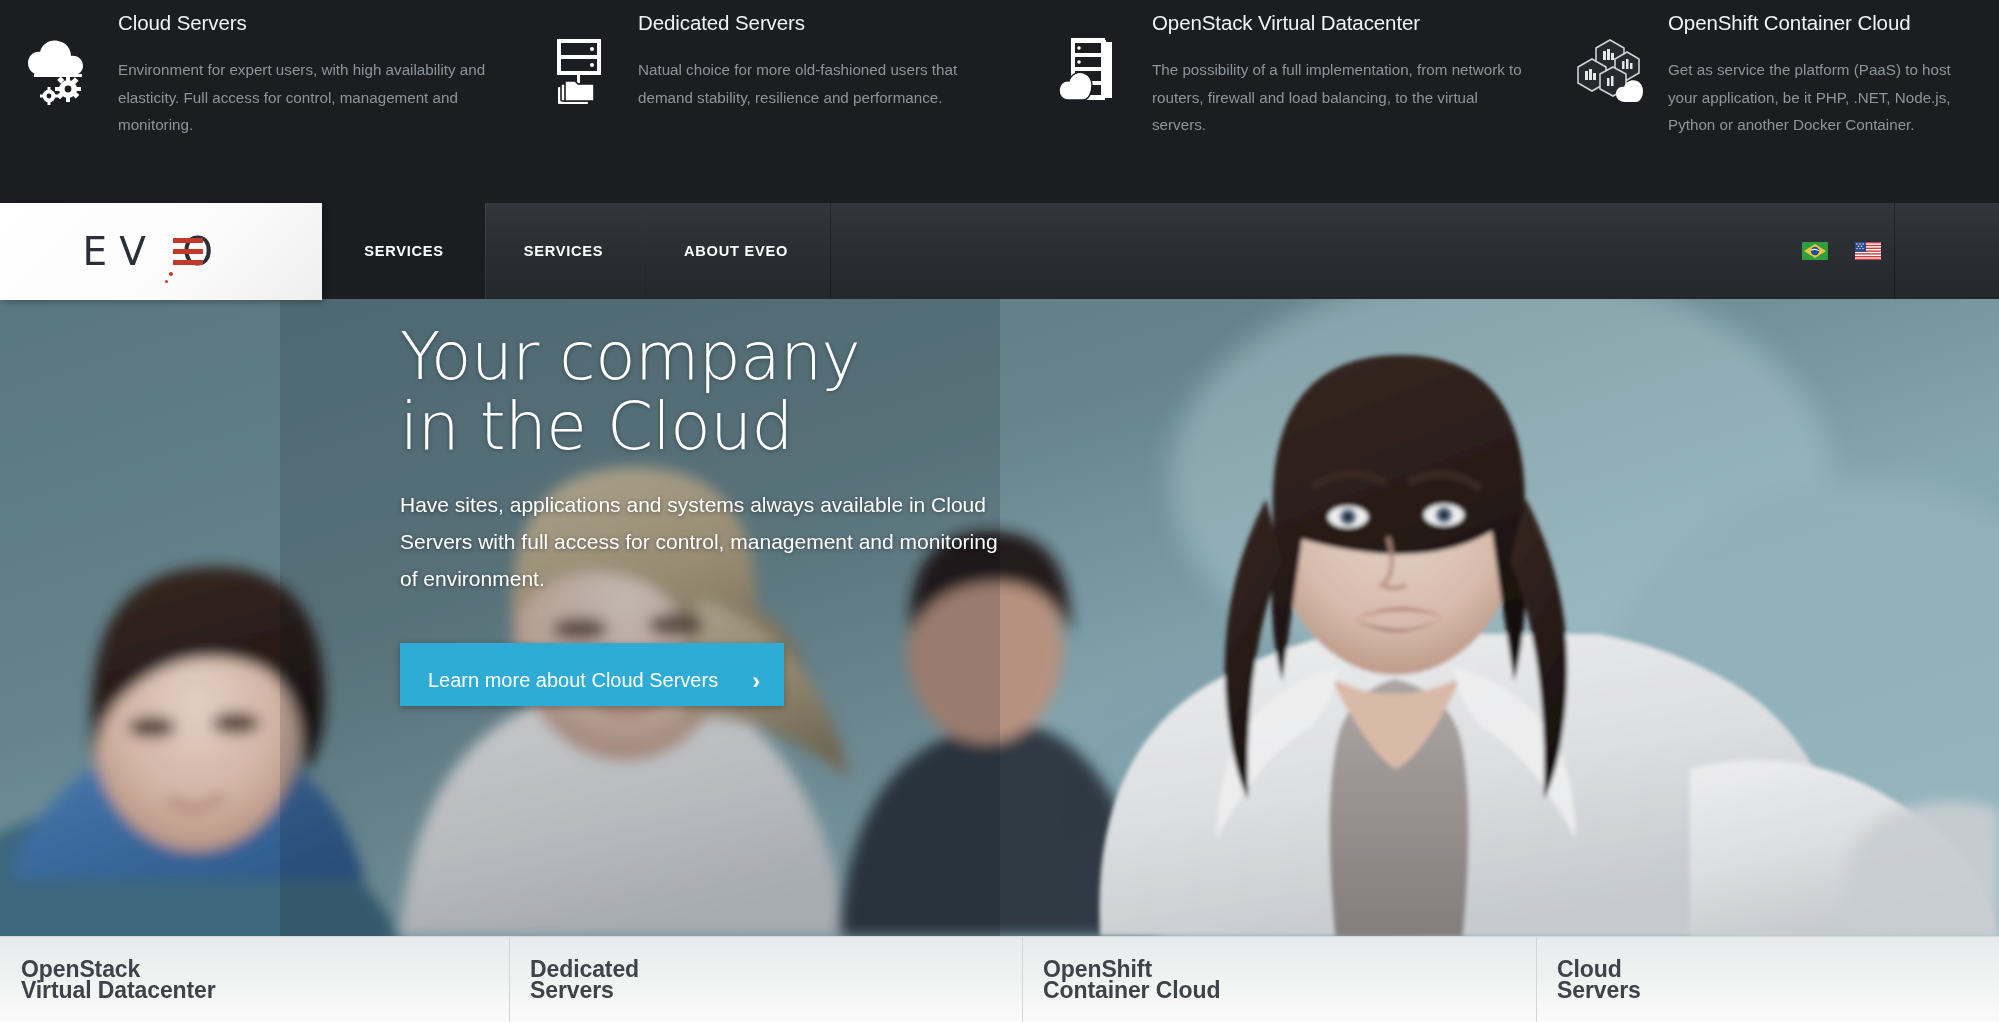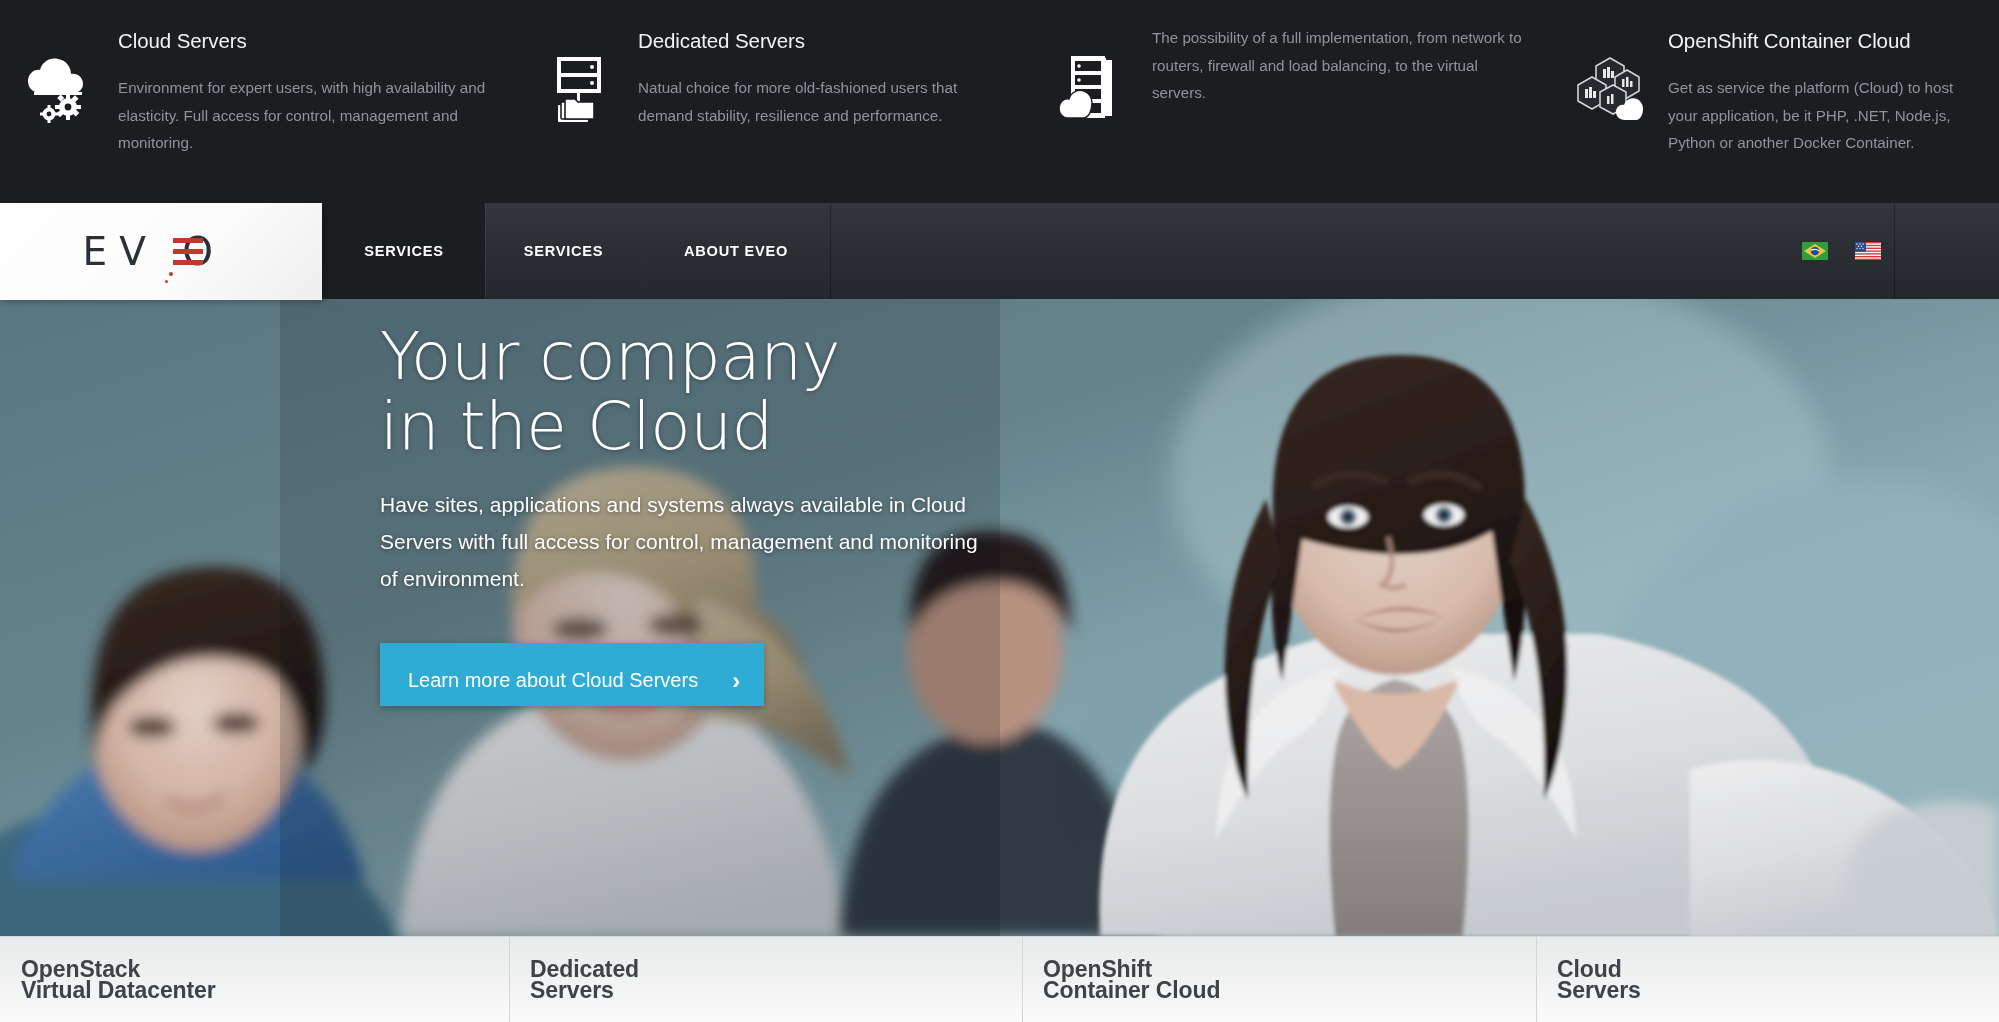--- a/index.html
+++ b/index.html
@@ -16,21 +16,21 @@
   
   .top-strip {
     position: absolute; left: 0; top: 0; width: 1999px; height: 203px;
     background: #1b1d20;
     display: flex;
   }
   .top-item {
     position: relative;
     display: flex;
     align-items: flex-start;
-    padding-top: 24px;
+    padding-top: 6px;
   }
   .top-item.c0 { width: 520px; }
   .top-item.c1 { width: 514px; }
   .top-item.c2 { width: 516px; }
   .top-item.c3 { width: 449px; }
 
   .ti-icon {
     width: 118px; min-width: 118px; height: 110px;
     display: flex; align-items: center; justify-content: center;
     padding-top: 18px;
@@ -130,21 +130,21 @@
   .logo-dot2 { position: absolute; left: 86px; top: 54px; width: 3px; height: 3px; border-radius: 50%; background:#c0392b;}
 
   
   .hero {
     position: absolute; left: 0; top: 299px; width: 1999px; height: 637px;
     overflow: hidden;
     background: #6d8a93;
   }
   .hero-photo { position: absolute; inset: 0; }
   .hero-content {
-    position: absolute; left: 380px; top: 23px; z-index: 6;
+    position: absolute; left: 400px; top: 23px; z-index: 6;
   }
   .hero-title {
     color: #ffffff;
     font-size: 66px;
     line-height: 70px;
     font-weight: 300;
     letter-spacing: -0.5px;
     text-shadow: 0 1px 4px rgba(0,0,0,0.35);
     font-family: "DejaVu Sans", sans-serif;
   }
@@ -279,20 +279,21 @@
           <rect x="17" y="23" width="26" height="10" fill="#1b1d20"></rect>
           <rect x="17" y="37" width="26" height="10" fill="#1b1d20"></rect>
           <rect x="17" y="51" width="26" height="10" fill="#1b1d20"></rect>
           <circle cx="21" cy="14" r="1.8" fill="#ffffff"></circle>
           <circle cx="21" cy="28" r="1.8" fill="#ffffff"></circle>
           <circle cx="21" cy="42" r="1.8" fill="#ffffff"></circle>
           <path d="M11 66 C4 66 1 61 1 56 C1 50 6 46 11 47 C13 40 20 37 26 39 C31 41 34 46 34 51 C34 58 31 66 25 66 Z" fill="#ffffff" stroke="#1b1d20" stroke-width="1.4"></path>
         </svg>
       </div>
       <div class="ti-body">
+        <div class="ti-title">OpenStack Virtual Datacenter</div>
         <div class="ti-desc">The possibility of a full implementation, from network to routers, firewall and load balancing, to the virtual servers.</div>
       </div>
     </div>
 
     <div class="top-item c3">
       <div class="ti-icon">
         <svg width="78" height="72" viewBox="0 0 78 72">
           <g stroke="#cfd2d6" stroke-width="1.6" fill="#26292d">
             <path d="M26 14 l14 -8 14 8 v16 l-14 8 -14 -8 Z"></path>
             <path d="M45 25 l12 -7 12 7 v14 l-12 7 -12 -7 Z"></path>
@@ -310,21 +311,21 @@
               <rect x="19" y="35" width="3" height="11"></rect>
               <rect x="23" y="39" width="3" height="7"></rect>
             <rect x="37" y="44" width="2.5" height="8"></rect>
               <rect x="41" y="42" width="2.5" height="10"></rect>
           </g>
           <path d="M55 68 C49 68 46 64 46 60 C46 55 50 52 54 53 C56 47 62 45 67 47 C71 49 73 53 73 57 C73 63 70 68 66 68 Z" fill="#ffffff"></path>
         </svg>
       </div>
       <div class="ti-body">
         <div class="ti-title">OpenShift Container Cloud</div>
-        <div class="ti-desc">Get as service the platform (Cloud) to host your application, be it PHP, .NET, Node.js, Python or another Docker Container.</div>
+        <div class="ti-desc">Get as service the platform (PaaS) to host your application, be it PHP, .NET, Node.js, Python or another Docker Container.</div>
       </div>
     </div>
 
   </div>
 
   <div class="navbar">
     <div class="nav-left-dark"></div>
 
     <div class="nav-items">
       <div class="nav-item active w1">

